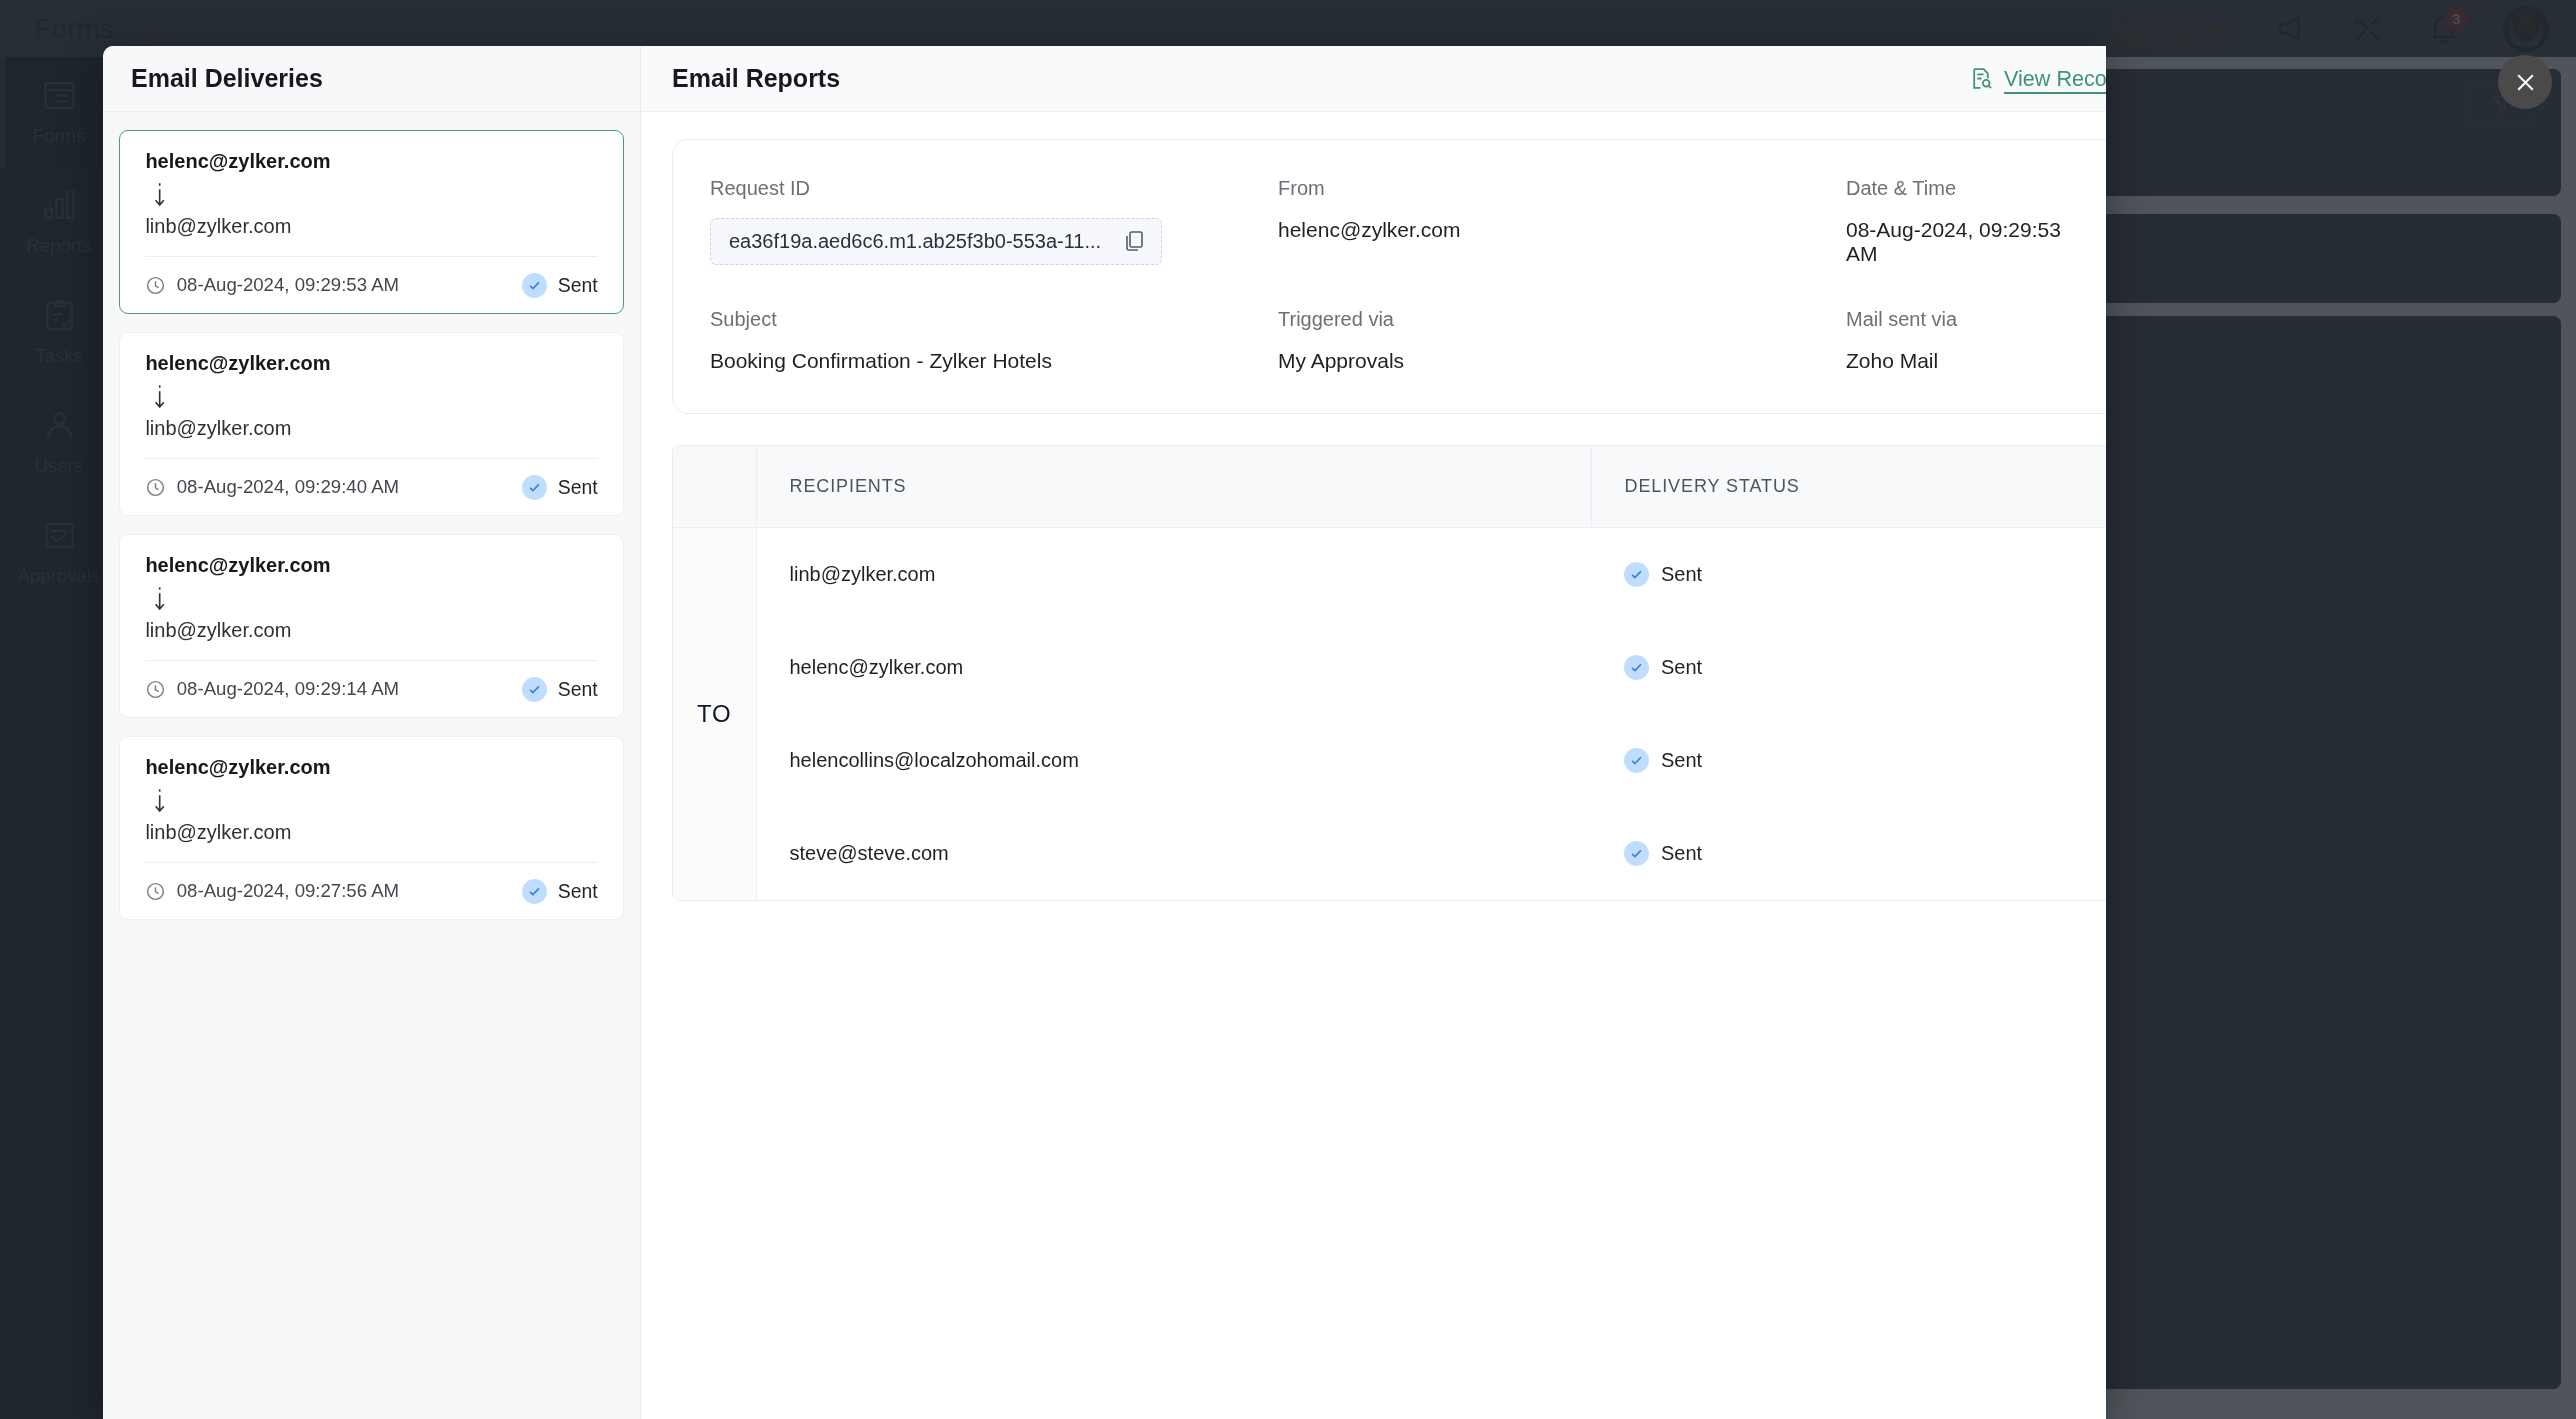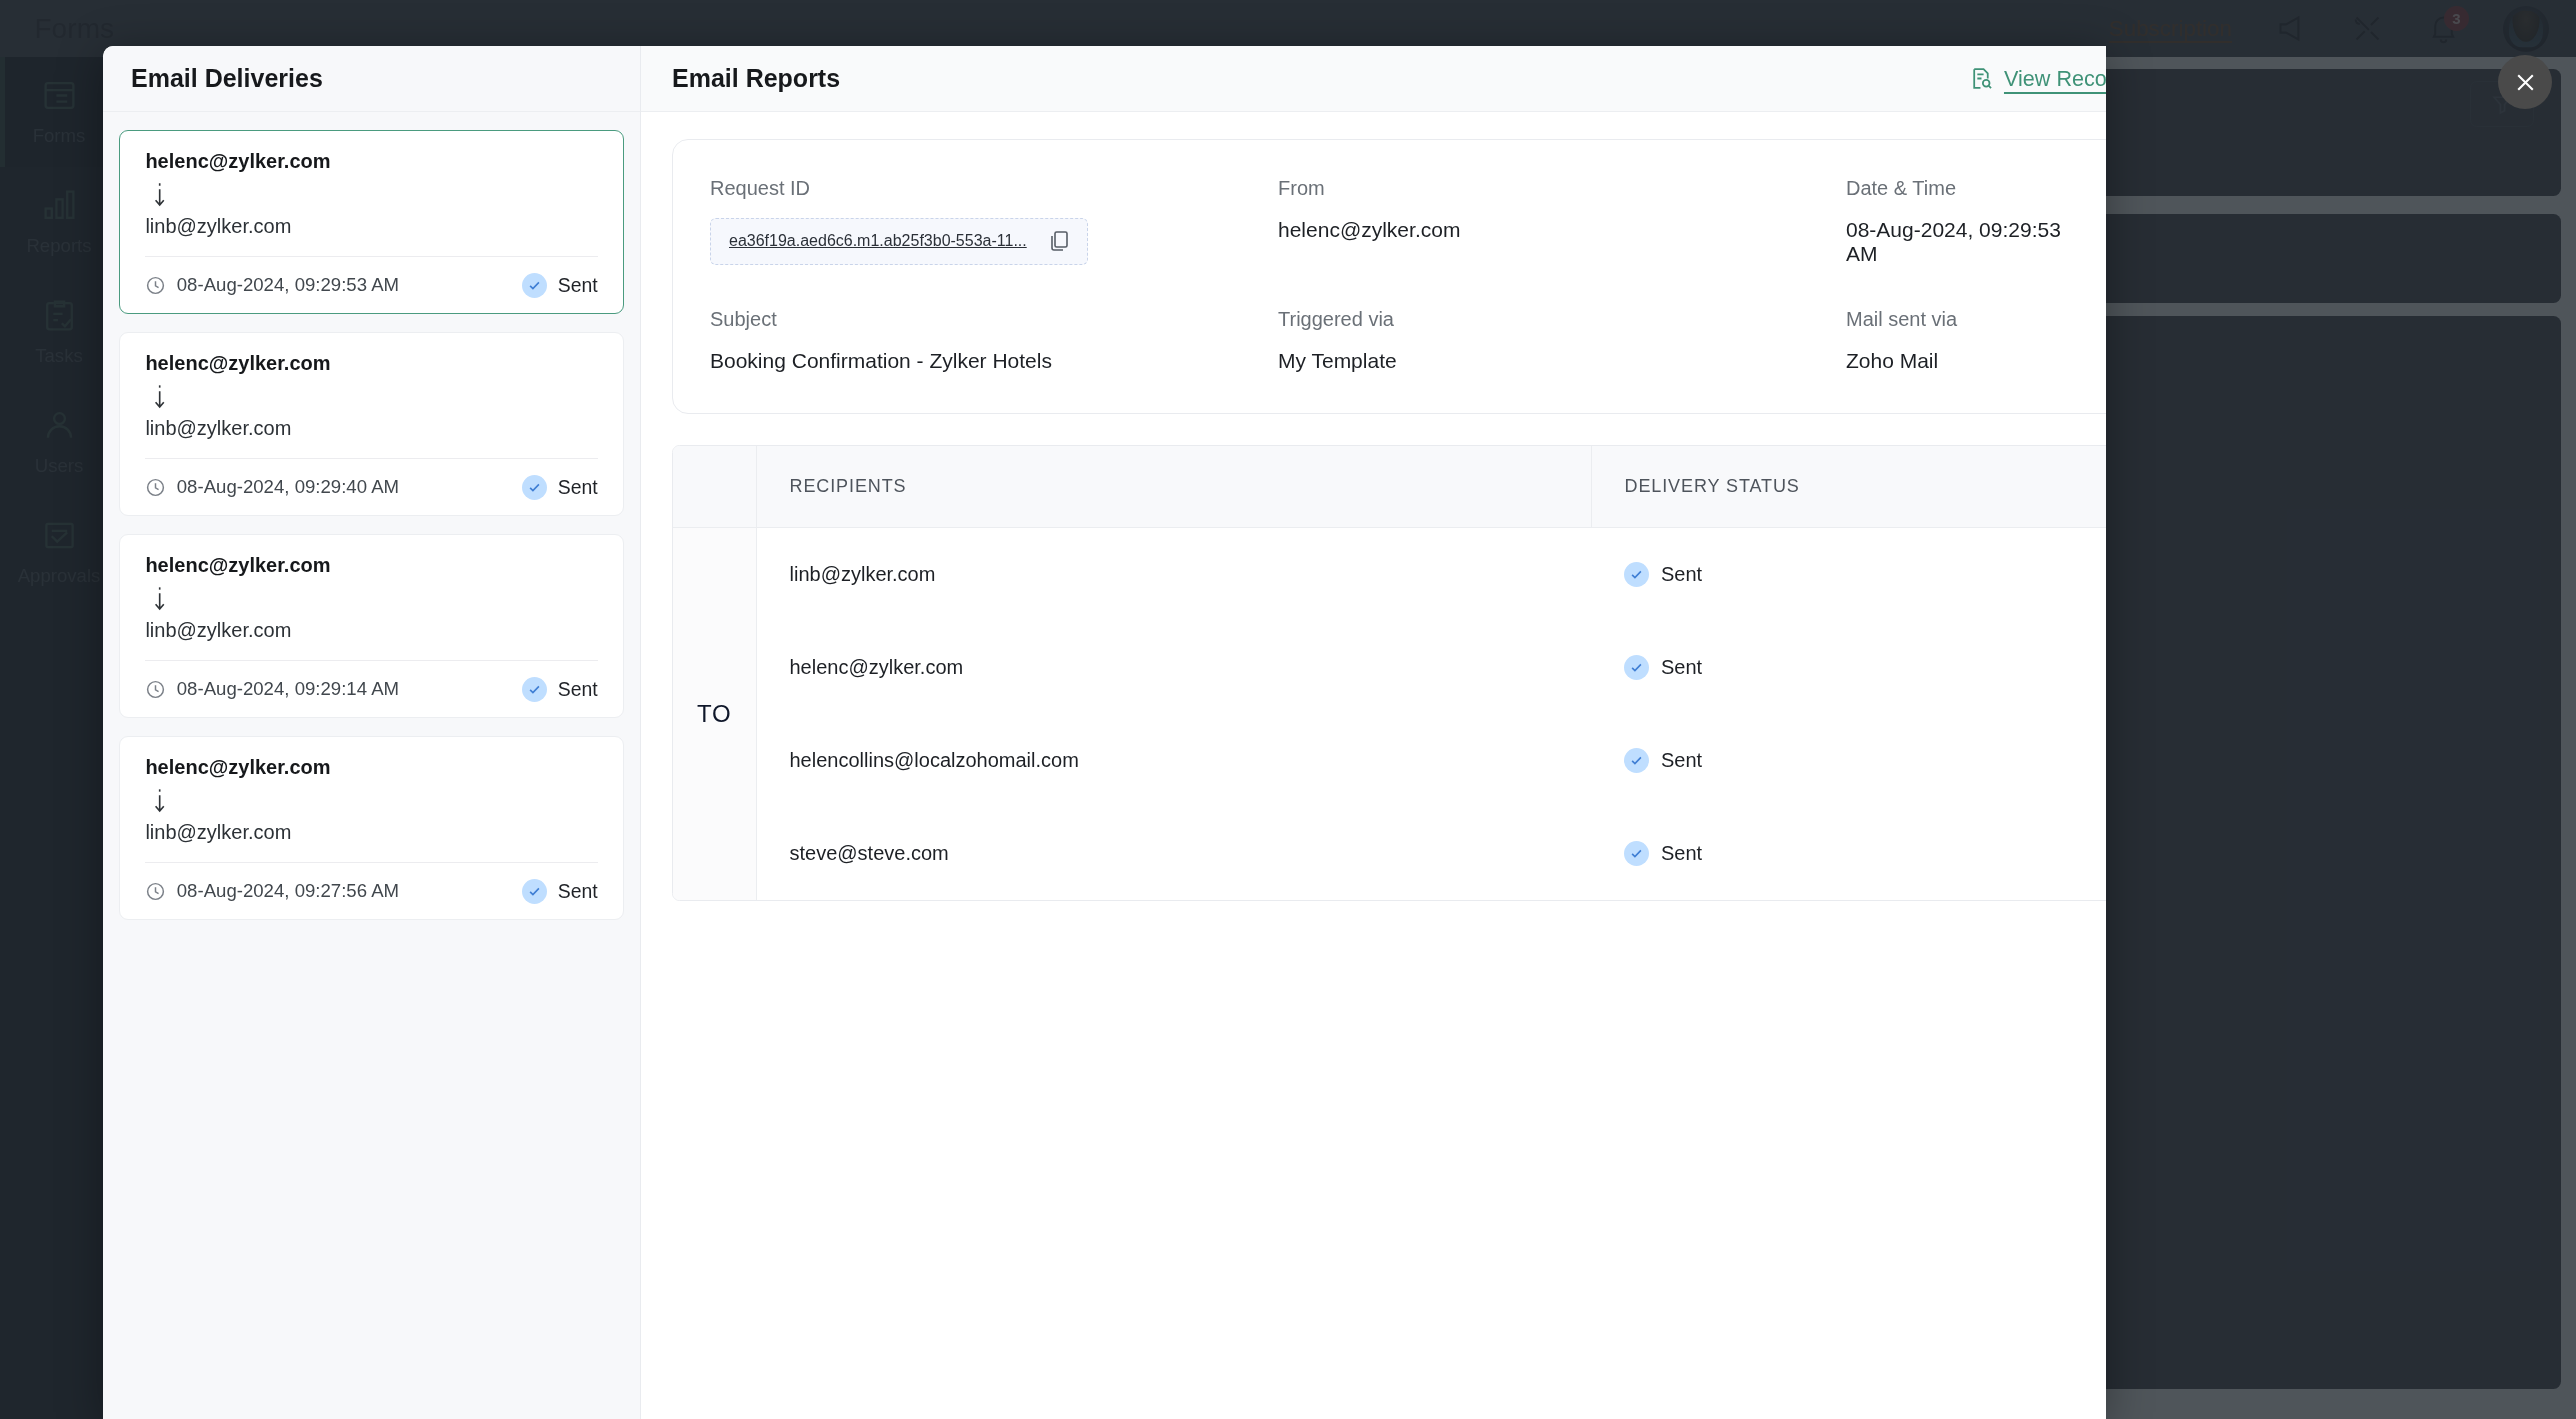--- a/index.html
+++ b/index.html
@@ -188,22 +188,22 @@
   .field-value { font-size: 21px; color: #1d2025; }
   .reqid-box {
     display: inline-flex; align-items: center; gap: 19.4px;
     border: 1.5px dashed #c9d4ea;
     background: #f6f8fd;
     border-radius: 6px;
     padding: 10.4px 16.4px 10.4px 18px;
     max-width: 453px;
   }
   .reqid-value {
-    font-size: 16px; color: #2b3038; white-space: nowrap;
-    overflow: hidden; text-overflow: ellipsis; text-decoration: underline;
+    font-size: 20px; color: #2b3038; white-space: nowrap;
+    overflow: hidden; text-overflow: ellipsis;
   }
   .copy-icon { width: 24px; height: 24px; color: #565c65; flex: 0 0 auto; cursor: pointer; }
 
   
   .recipients-card {
     margin-top: 31px;
     border: 0.7px solid #e9ebef;
     border-radius: 7.5px;
     overflow: hidden;
   }
@@ -540,21 +540,21 @@
             <div class="field-value">08-Aug-2024, 09:29:53 AM</div>
           </div>
 
           <div>
             <div class="field-label">Subject</div>
             <div class="field-value">Booking Confirmation - Zylker Hotels</div>
           </div>
 
           <div>
             <div class="field-label">Triggered via</div>
-            <div class="field-value">My Template</div>
+            <div class="field-value">My Approvals</div>
           </div>
 
           <div>
             <div class="field-label">Mail sent via</div>
             <div class="field-value">Zoho Mail</div>
           </div>
 
         </div>
       </div>
 

